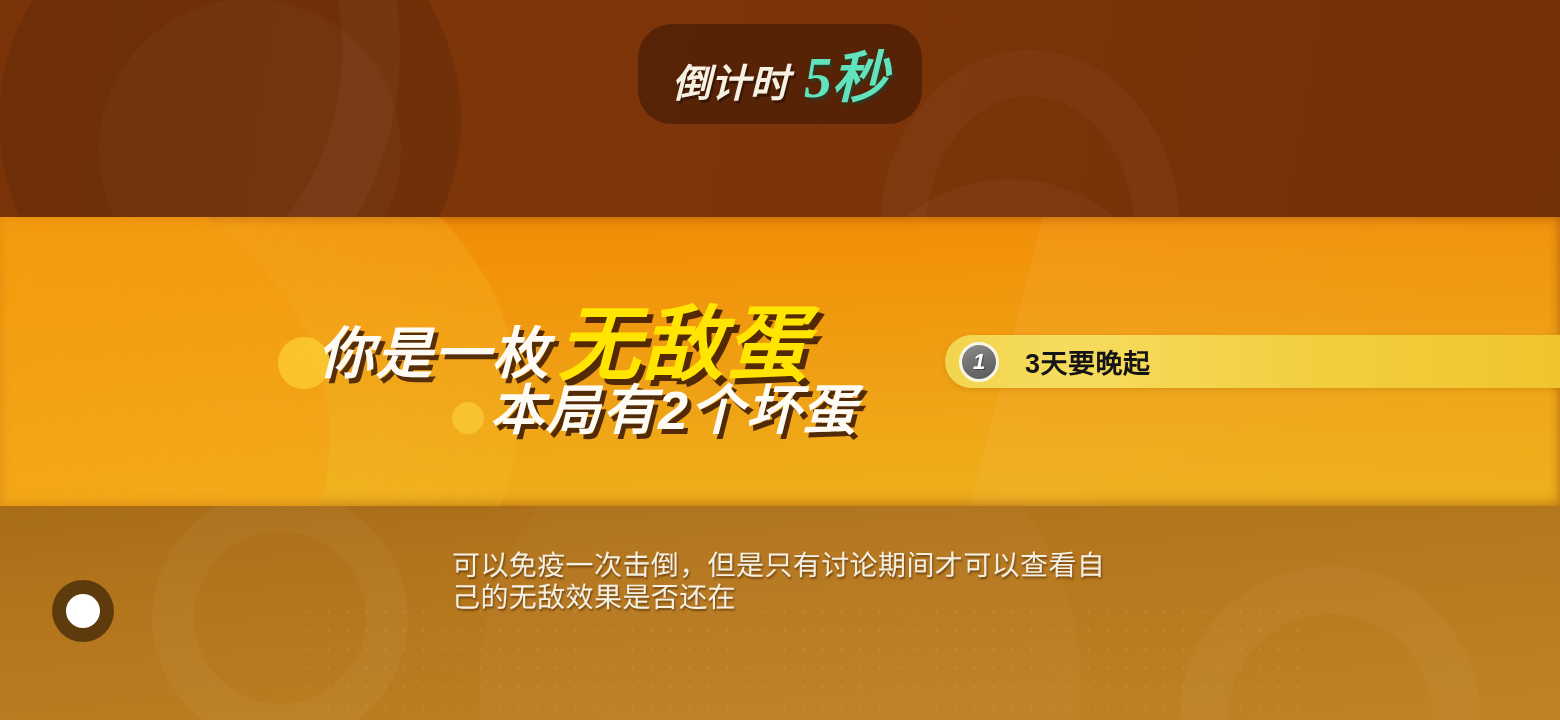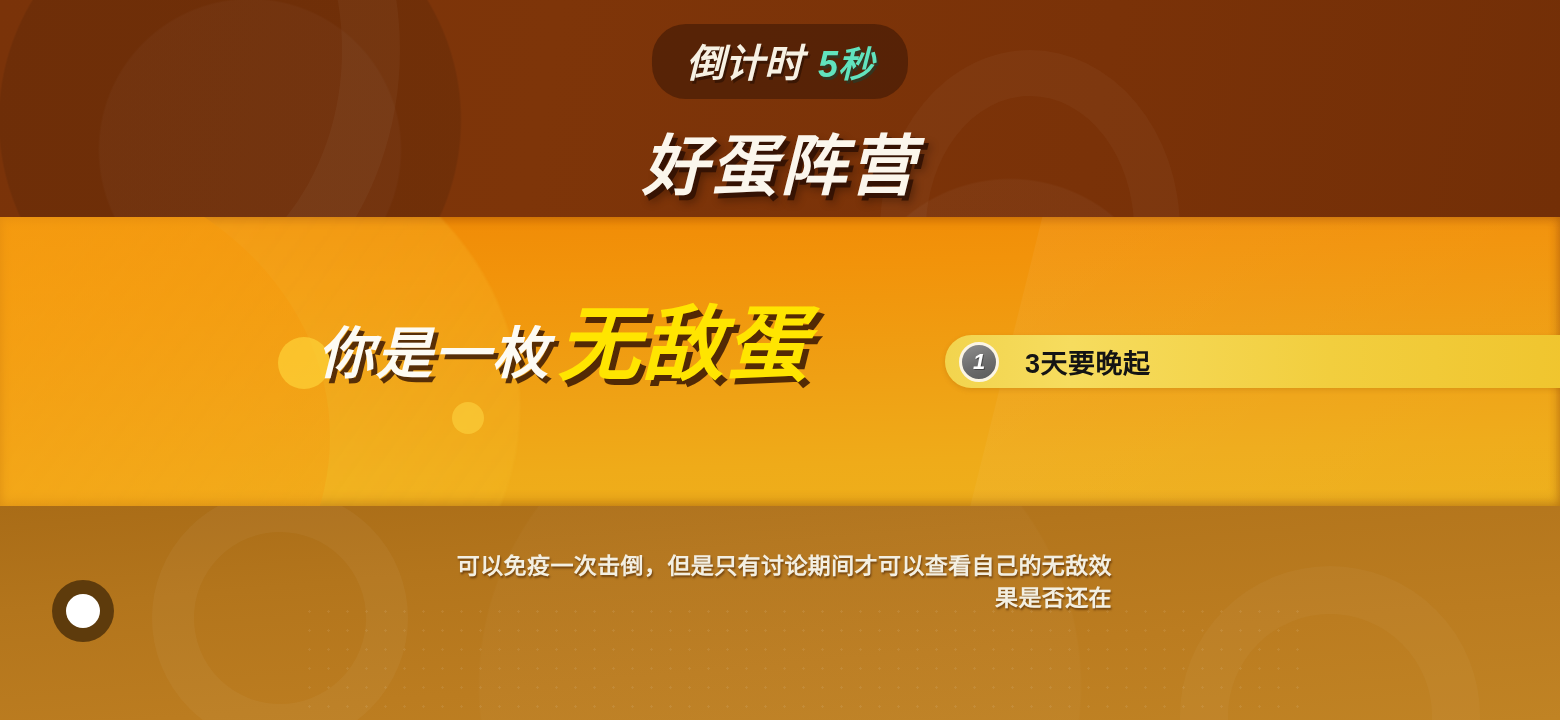--- a/index.html
+++ b/index.html
@@ -49,23 +49,24 @@
     background:rgba(50,18,3,0.50);
     display:flex; align-items:baseline; gap:15px;
     white-space:nowrap;
   }
   .cd-label {
     font-size:39px; font-weight:900; font-style:italic;
     color:#F7F1E3; letter-spacing:0px;
     text-shadow:2px 3px 0 rgba(35,12,2,0.55);
   }
   .cd-value {
-    font-size:36px; font-weight:900; font-style:italic;
+    font-size:56px; font-weight:900; font-style:italic;
     color:#61E3BE; letter-spacing:0px;
     text-shadow:2px 3px 0 rgba(20,70,55,0.5);
+    font-family:Liberation Serif, serif;
   }
 
   
   .faction-title {
     position:absolute; left:50%; top:112px;
     transform:translateX(-50%);
     font-size:66px; font-weight:900; font-style:italic;
     color:#FBF6EC; letter-spacing:3px;
     white-space:nowrap;
     text-shadow:
@@ -194,57 +195,56 @@
     display:flex; align-items:center; justify-content:center;
   }
   .self-avatar::after {
     content:""; width:34px; height:34px; border-radius:50%;
     background:#FFFFFF;
   }
 
   .desc-text {
     position:absolute; left:452px; top:550px;
     width:660px;
-    font-size:23px; font-weight:700;
+    font-size:28px; font-weight:400;
     line-height:32px;
     color:#F3EFE2;
     letter-spacing:0.4px;
     text-shadow:1px 2px 2px rgba(60,26,2,0.55);
-    text-align:right;
   }
 </style>
 </head>
 <body>
 
 <div id="screen">
 
   <div class="top-area">
     <div class="top-ring-a"></div>
     <div class="top-ring-b"></div>
 
     <div class="countdown-badge">
       <span class="cd-label">倒计时</span>
       <span class="cd-value">5秒</span>
     </div>
 
-    <div class="faction-title">好蛋阵营</div>
   </div>
 
   <div class="mid-band">
     <div class="band-blob1"></div>
     <div class="band-blob2"></div>
     <div class="band-dot-a"></div>
     <div class="band-dot-b"></div>
     <div class="band-sheen"></div>
   </div>
 
   <div class="role-line">
     <span class="role-prefix">你是一枚</span><span class="role-name">无敌蛋</span>
   </div>
 
+  <div class="counter-line">本局有2个坏蛋</div>
 
   <div class="player-pill">
     <div class="player-num">1</div>
     <div class="player-name">3天要晚起</div>
   </div>
 
   <div class="bottom-area">
     <div class="bot-ring"></div>
     <div class="bot-ring2"></div>
     <div class="bot-dots"></div>

